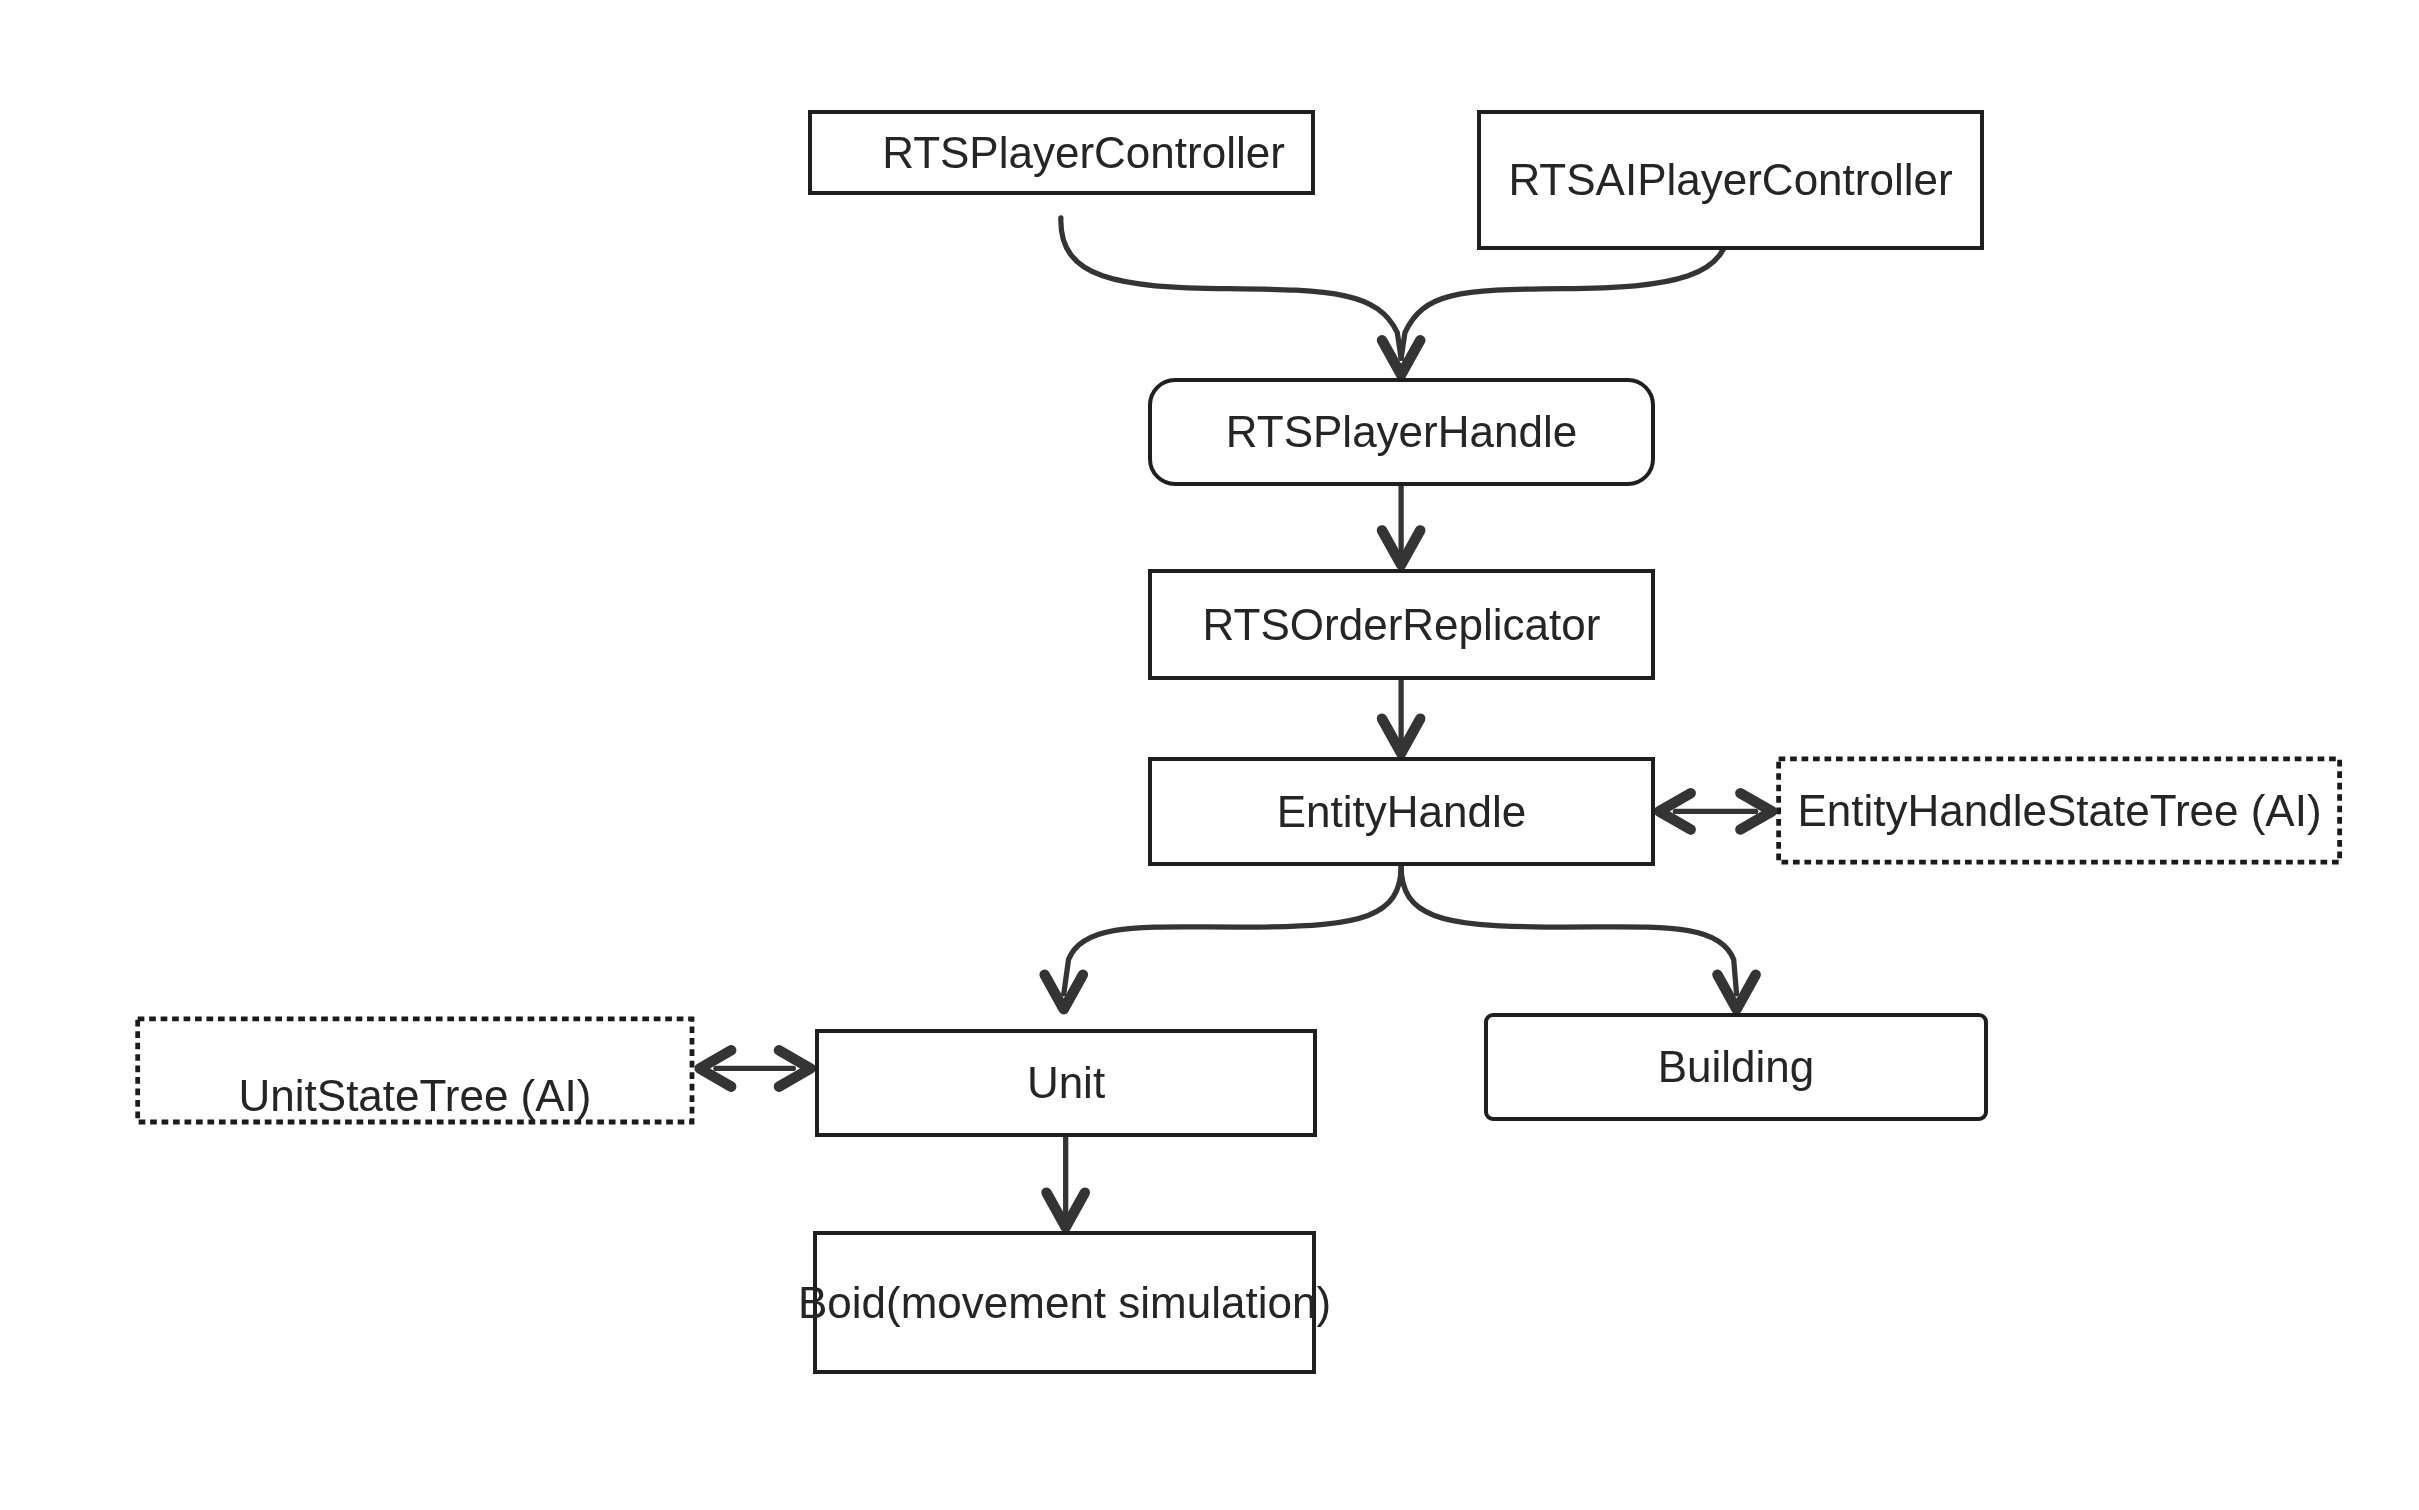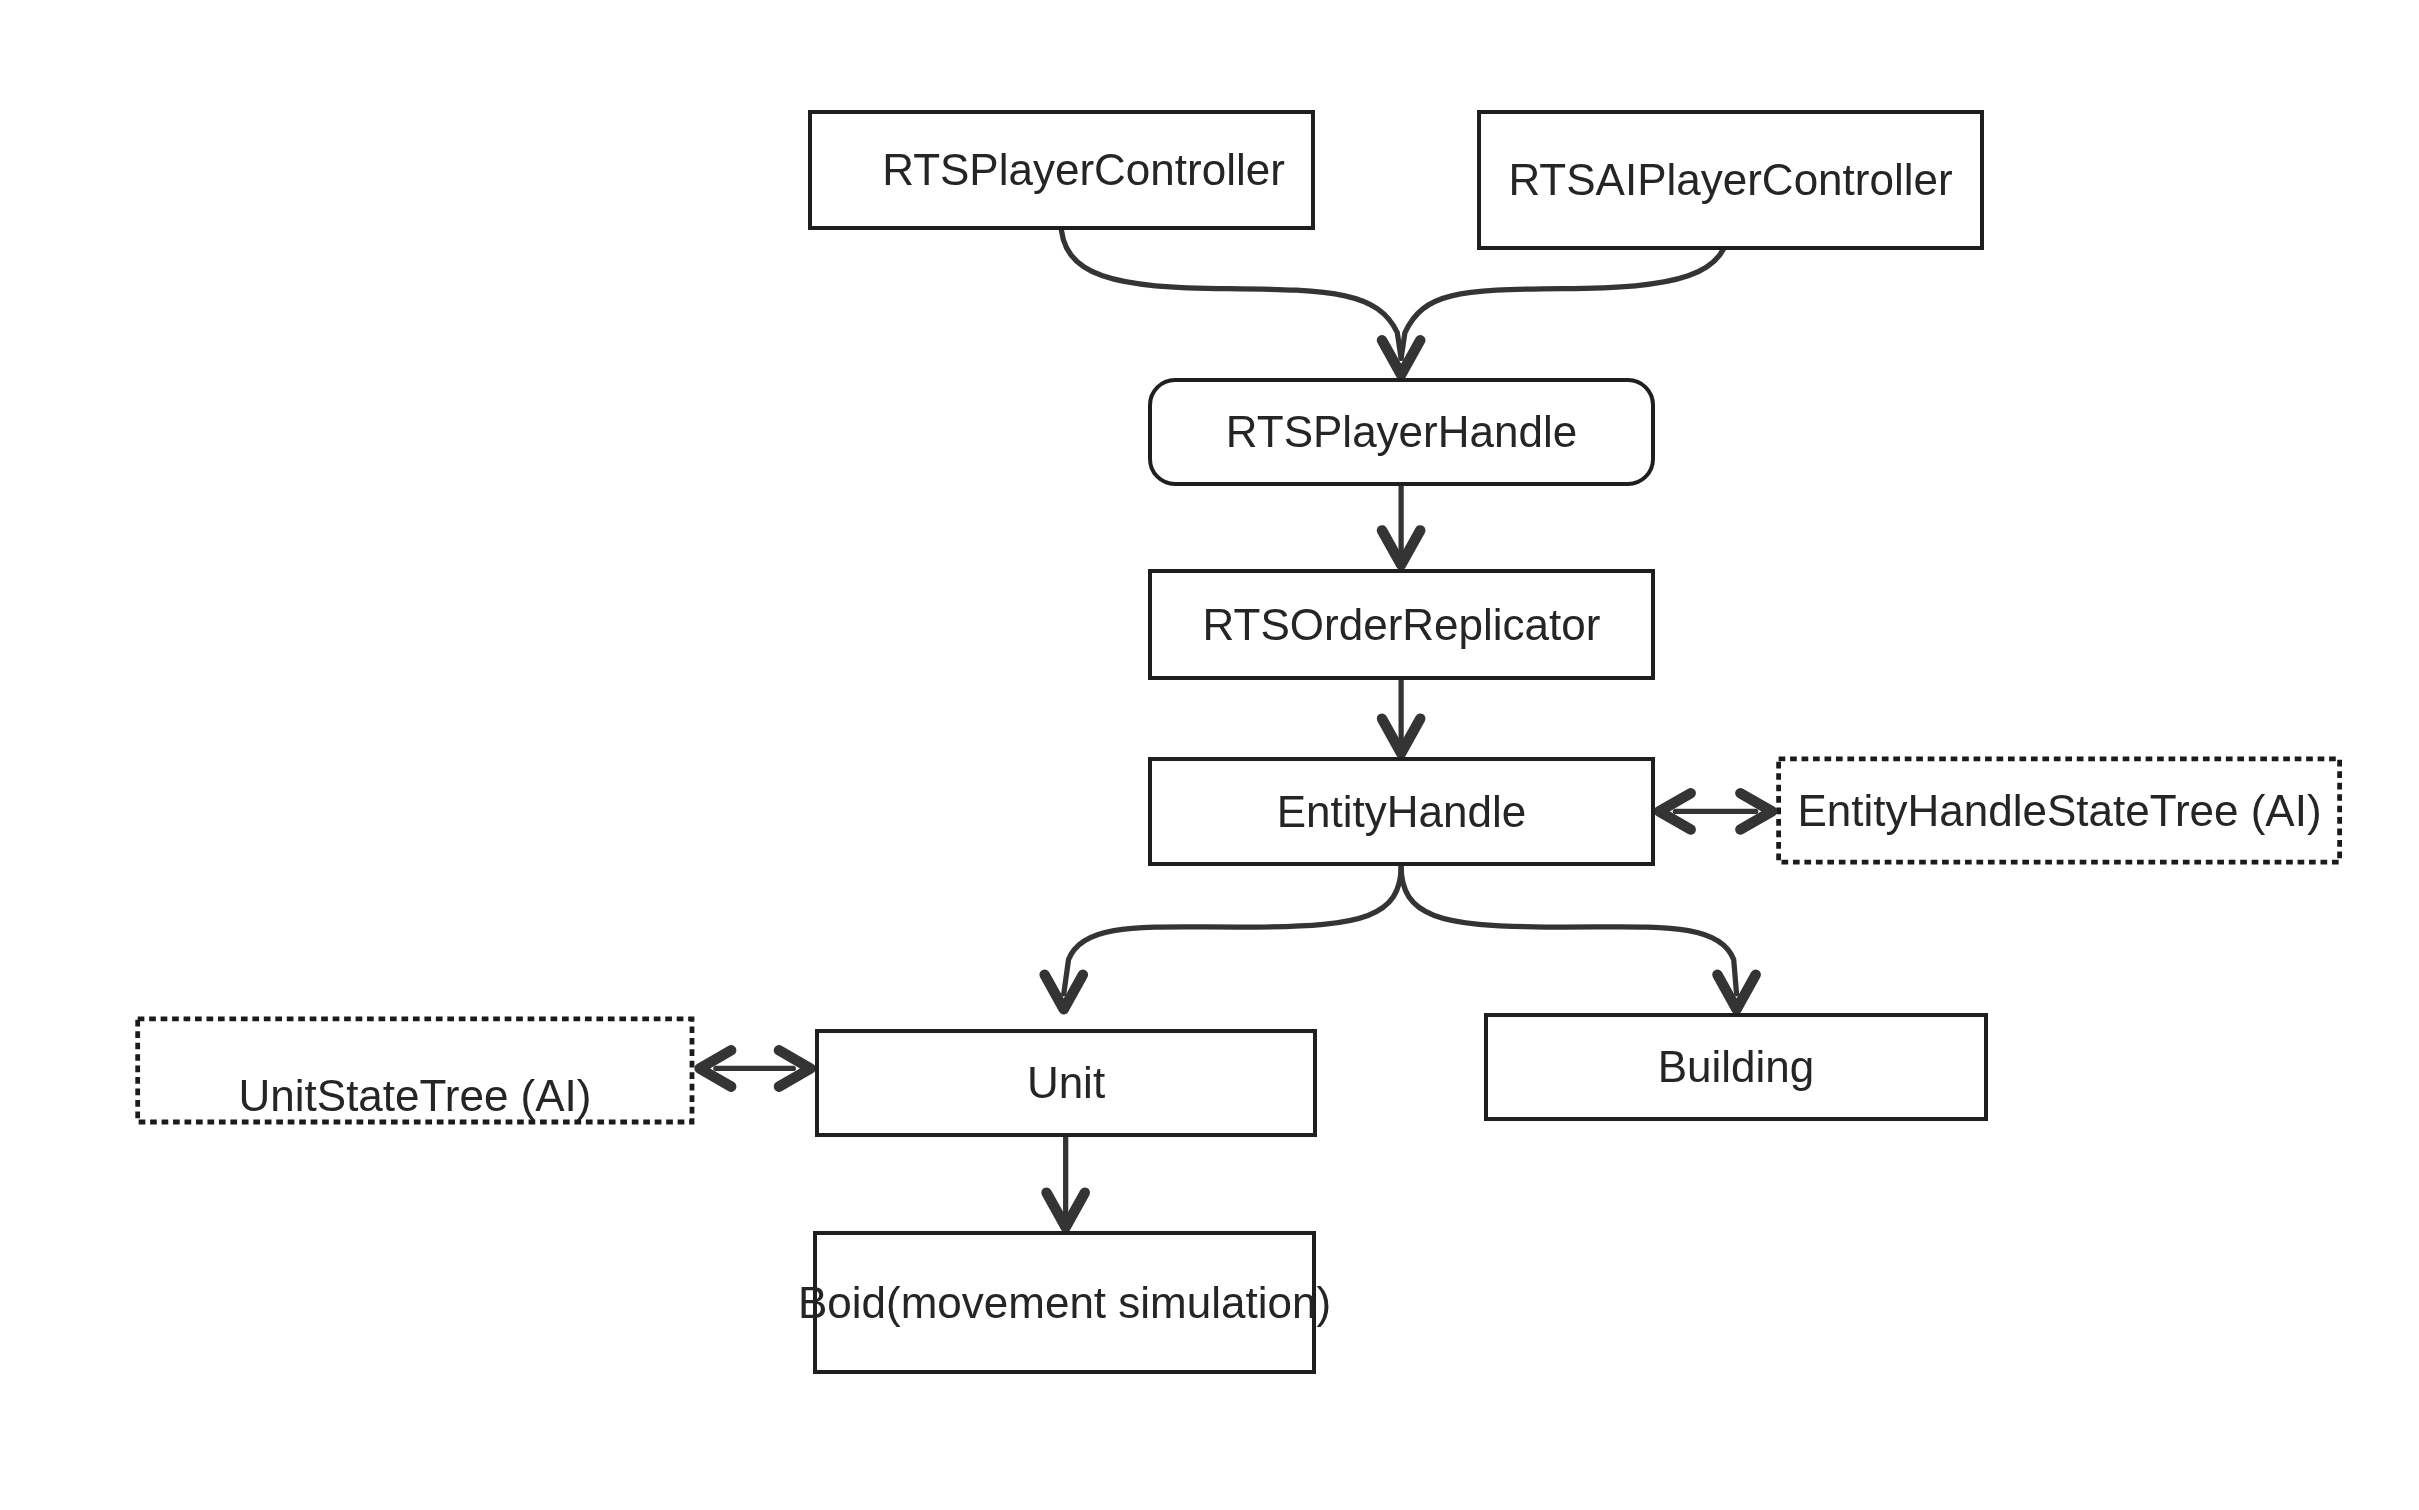--- a/index.html
+++ b/index.html
@@ -43,28 +43,28 @@
     background: transparent;
     z-index: 2;
   }
   .node.multiline {
     flex-direction: row;
   }
   .node.multiline .line {
     display: block;
   }
   
-  .n-rts-player-controller    { left: 808px;  top: 110px;  width: 507px; height: 120px; padding-left: 44px; }
+  .n-rts-player-controller    { left: 808px;  top: 110px;  width: 507px; height: 85px; padding-left: 44px; }
   .n-rts-ai-player-controller { left: 1477px; top: 110px;  width: 507px; height: 140px; }
   .n-rts-player-handle        { left: 1148px; top: 378px;  width: 507px; height: 108px; border-radius: 27px; }
   .n-rts-order-replicator     { left: 1148px; top: 569px;  width: 507px; height: 111px; }
   .n-entity-handle            { left: 1148px; top: 757px;  width: 507px; height: 109px; }
   .n-entity-handle-state-tree { left: 1777px; top: 757px;  width: 565px; height: 107px; }
   .n-unit                     { left: 815px;  top: 1013px; width: 502px; height: 108px; margin-top: 16px; }
-  .n-building                 { left: 1484px; top: 1013px; width: 504px; height: 108px; }
+  .n-building                 { left: 1484px; top: 1013px; width: 504px; height: 108px; border-radius: 9px; }
   .n-unit-state-tree          { left: 136px;  top: 1017px; width: 558px; height: 107px; align-items: flex-end; }
   .n-boid                     { left: 813px;  top: 1231px; width: 503px; height: 143px; }
 
   .wire {
     stroke: #343434;
     stroke-width: 5.5;
     fill: none;
     stroke-linecap: round;
   }
   .arrowhead {

